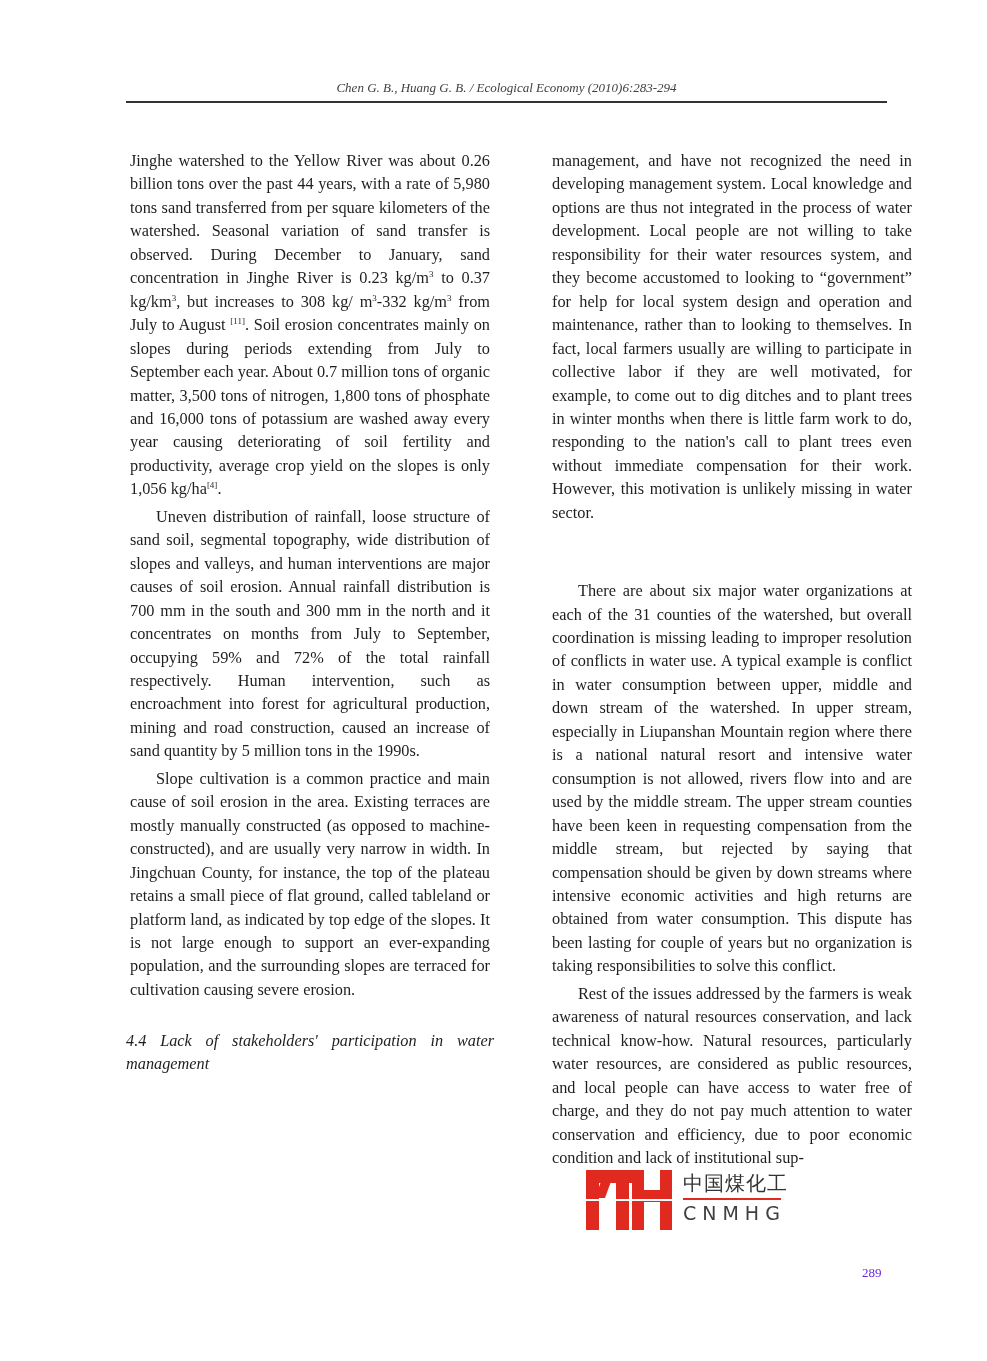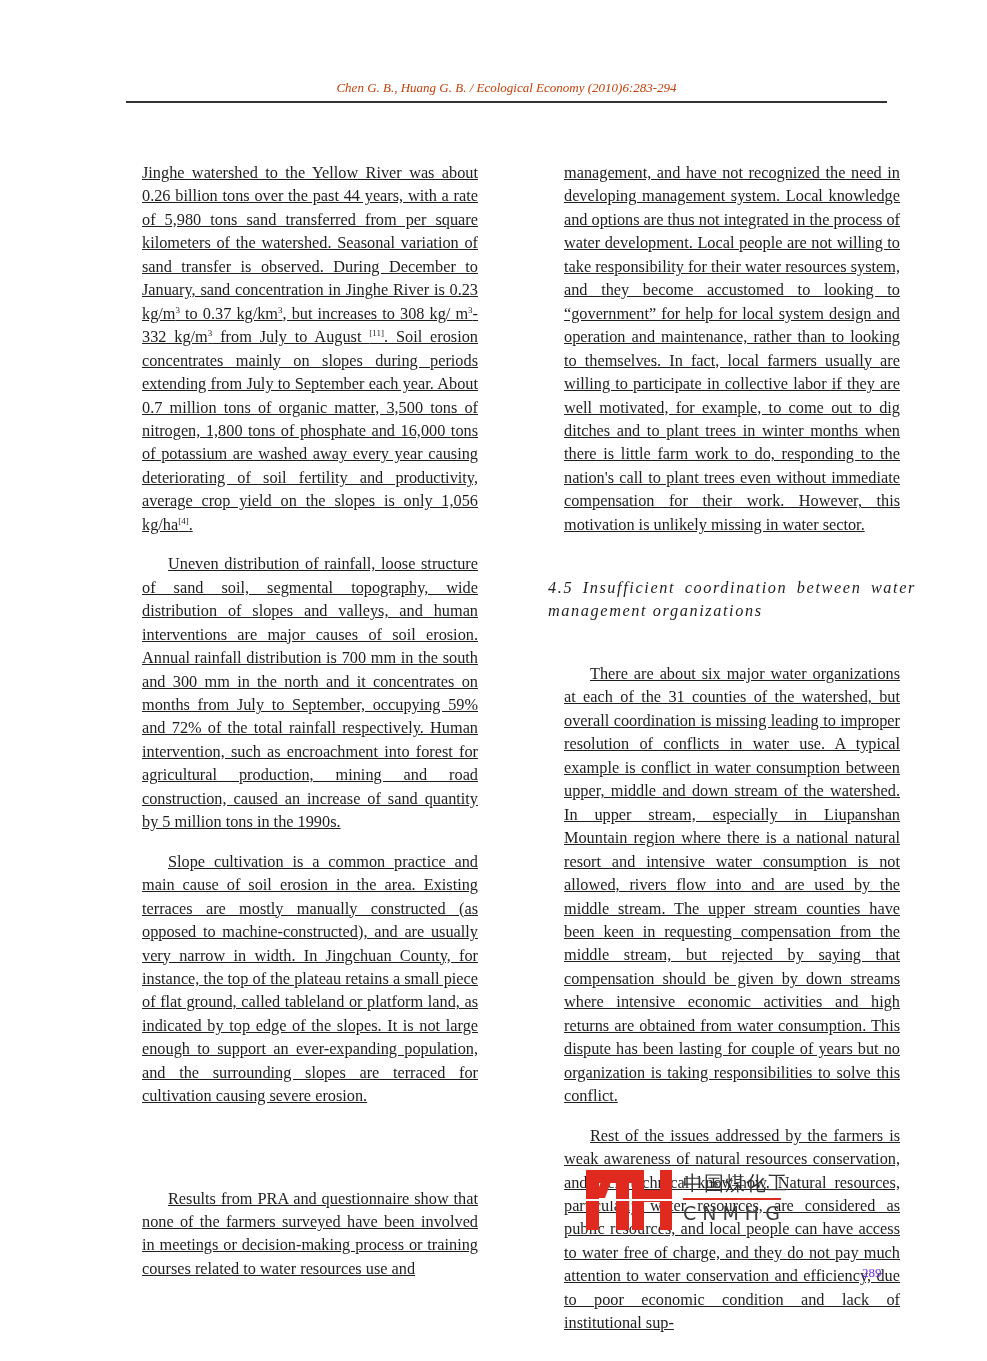--- a/index.html
+++ b/index.html
@@ -1,24 +1,24 @@
 <!DOCTYPE html>
 <html><head>
 <meta charset="utf-8">
 <style>
   html, body { margin: 0; padding: 0; background: #ffffff; }
   body { width: 987px; height: 1361px; position: relative; overflow: hidden;
          font-family: "Liberation Serif", "DejaVu Serif", serif; color: #1e1e1e; }
   .running-head { position: absolute; left: 126px; width: 761px; top: 80px; text-align: center;
-                  font-style: italic; font-size: 13px; color: #c2410c; }
+                  font-style: italic; font-size: 13px; color: #404040; }
   .head-rule { position: absolute; left: 126px; width: 761px; top: 101px; height: 2px; background: #333; }
   .col { position: absolute; top: 145px; width: 368px; font-size: 16.3px; line-height: 23.45px; }
   .col.left { left: 126px; }
   .col.right { left: 548px; }
-  .col p { margin: 16px; text-align: justify; text-decoration: underline; }
+  .col p { margin: 4px; text-align: justify; }
   .col p.indent { text-indent: 26px; }
   .col p.noindent { text-indent: 0; }
   .col h3 { margin: 0; font-weight: normal; font-style: italic; font-size: 16.3px; line-height: 23.45px; text-align: justify; }
   .col h3.spaced { letter-spacing: 1.6px; }
   .gap { height: 23.45px; }
   sup { font-size: 9px; line-height: 0; vertical-align: 6px; }
   .page-number { position: absolute; left: 862px; top: 1265px; font-size: 13px; color: #6d28d9; }
   .logo { position: absolute; left: 586px; top: 1170px; width: 200px; height: 62px; }
   .logo .m-bar { position: absolute; background: #e02a1f; }
   .logo .cut { position: absolute; left: 0; top: 29px; width: 86px; height: 2px; background: #fff; }
@@ -32,28 +32,27 @@
 <body>
 
 <div class="running-head">Chen G. B., Huang G. B. / Ecological Economy (2010)6:283-294</div>
 <div class="head-rule"></div>
 
 <div class="col left">
   <p class="noindent"><span>Jinghe watershed to the Yellow River was about 0.26 billion tons over the past 44 years, with a rate of 5,980 tons sand transferred from per square kilometers of the watershed. Seasonal variation of sand transfer is observed. During December to January, sand concentration in Jinghe River is 0.23 kg/m</span><sup>3</sup><span> to 0.37 kg/km</span><sup>3</sup><span>, but increases to 308 kg/ m</span><sup>3</sup><span>-332 kg/m</span><sup>3</sup><span> from July to August </span><sup>[11]</sup><span>. Soil erosion concentrates mainly on slopes during periods extending from July to September each year. About 0.7 million tons of organic matter, 3,500 tons of nitrogen, 1,800 tons of phosphate and 16,000 tons of potassium are washed away every year causing deteriorating of soil fertility and productivity, average crop yield on the slopes is only 1,056 kg/ha</span><sup>[4]</sup><span>.</span></p>
   <p class="indent">Uneven distribution of rainfall, loose structure of sand soil, segmental topography, wide distribution of slopes and valleys, and human interventions are major causes of soil erosion. Annual rainfall distribution is 700 mm in the south and 300 mm in the north and it concentrates on months from July to September, occupying 59% and 72% of the total rainfall respectively. Human intervention, such as encroachment into forest for agricultural production, mining and road construction, caused an increase of sand quantity by 5 million tons in the 1990s.</p>
   <p class="indent">Slope cultivation is a common practice and main cause of soil erosion in the area. Existing terraces are mostly manually constructed (as opposed to machine-constructed), and are usually very narrow in width. In Jingchuan County, for instance, the top of the plateau retains a small piece of flat ground, called tableland or platform land, as indicated by top edge of the slopes. It is not large enough to support an ever-expanding population, and the surrounding slopes are terraced for cultivation causing severe erosion.</p>
   <div class="gap"></div>
+  <h3>4.4 Lack of stakeholders' participation in water management</h3>
   <div class="gap"></div>
-  <p class="indent">Results from PRA and questionnaire show that none of the farmers surveyed have been involved in meetings or decision-making process or training courses related to water resources use and</p>
 </div>
 
 <div class="col right">
   <p class="noindent">management, and have not recognized the need in developing management system. Local knowledge and options are thus not integrated in the process of water development. Local people are not willing to take responsibility for their water resources system, and they become accustomed to looking to “government” for help for local system design and operation and maintenance, rather than to looking to themselves. In fact, local farmers usually are willing to participate in collective labor if they are well motivated, for example, to come out to dig ditches and to plant trees in winter months when there is little farm work to do, responding to the nation's call to plant trees even without immediate compensation for their work. However, this motivation is unlikely missing in water sector.</p>
   <div class="gap"></div>
-  <h3 class="spaced">4.5 Insufficient coordination between water management organizations</h3>
   <div class="gap"></div>
   <p class="indent">There are about six major water organizations at each of the 31 counties of the watershed, but overall coordination is missing leading to improper resolution of conflicts in water use. A typical example is conflict in water consumption between upper, middle and down stream of the watershed. In upper stream, especially in Liupanshan Mountain region where there is a national natural resort and intensive water consumption is not allowed, rivers flow into and are used by the middle stream. The upper stream counties have been keen in requesting compensation from the middle stream, but rejected by saying that compensation should be given by down streams where intensive economic activities and high returns are obtained from water consumption. This dispute has been lasting for couple of years but no organization is taking responsibilities to solve this conflict.</p>
   <p class="indent">Rest of the issues addressed by the farmers is weak awareness of natural resources conservation, and lack technical know-how. Natural resources, particularly water resources, are considered as public resources, and local people can have access to water free of charge, and they do not pay much attention to water conservation and efficiency, due to poor economic condition and lack of institutional sup-</p>
 </div>
 
 <div class="logo">
 
   <div class="m-bar" style="left:0;top:0;width:13px;height:60px;"></div>
   <div class="m-bar" style="left:0;top:0;width:46px;height:13px;"></div>
   <div class="m-bar" style="left:30px;top:0;width:13px;height:60px;"></div>

